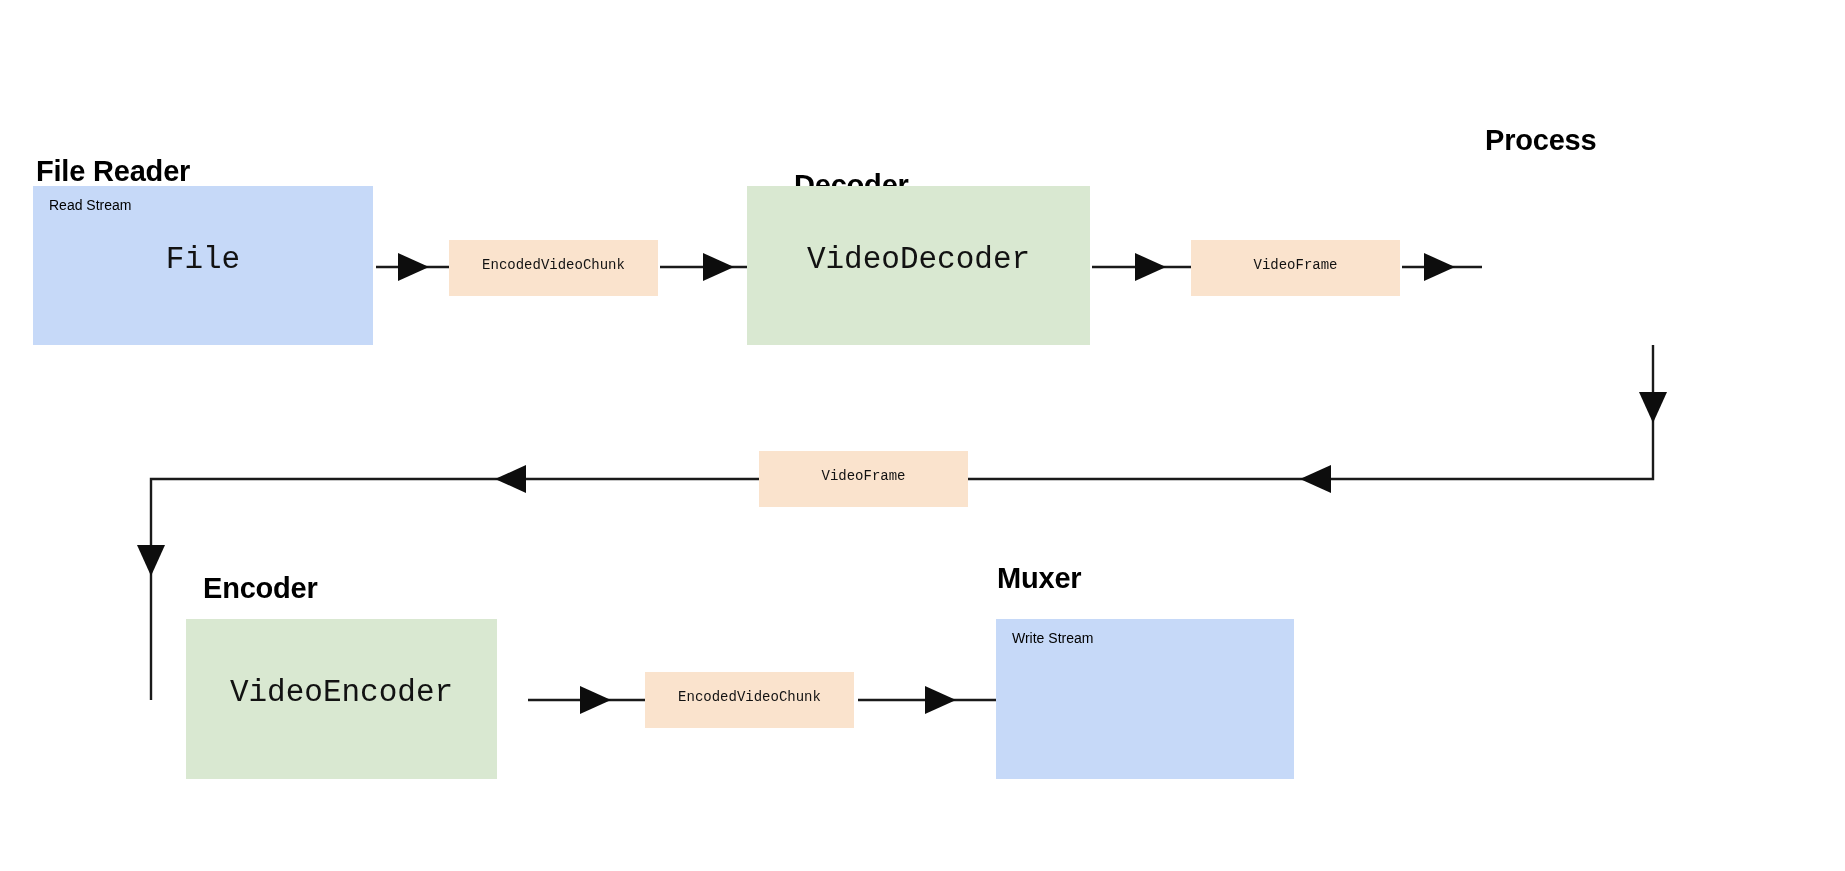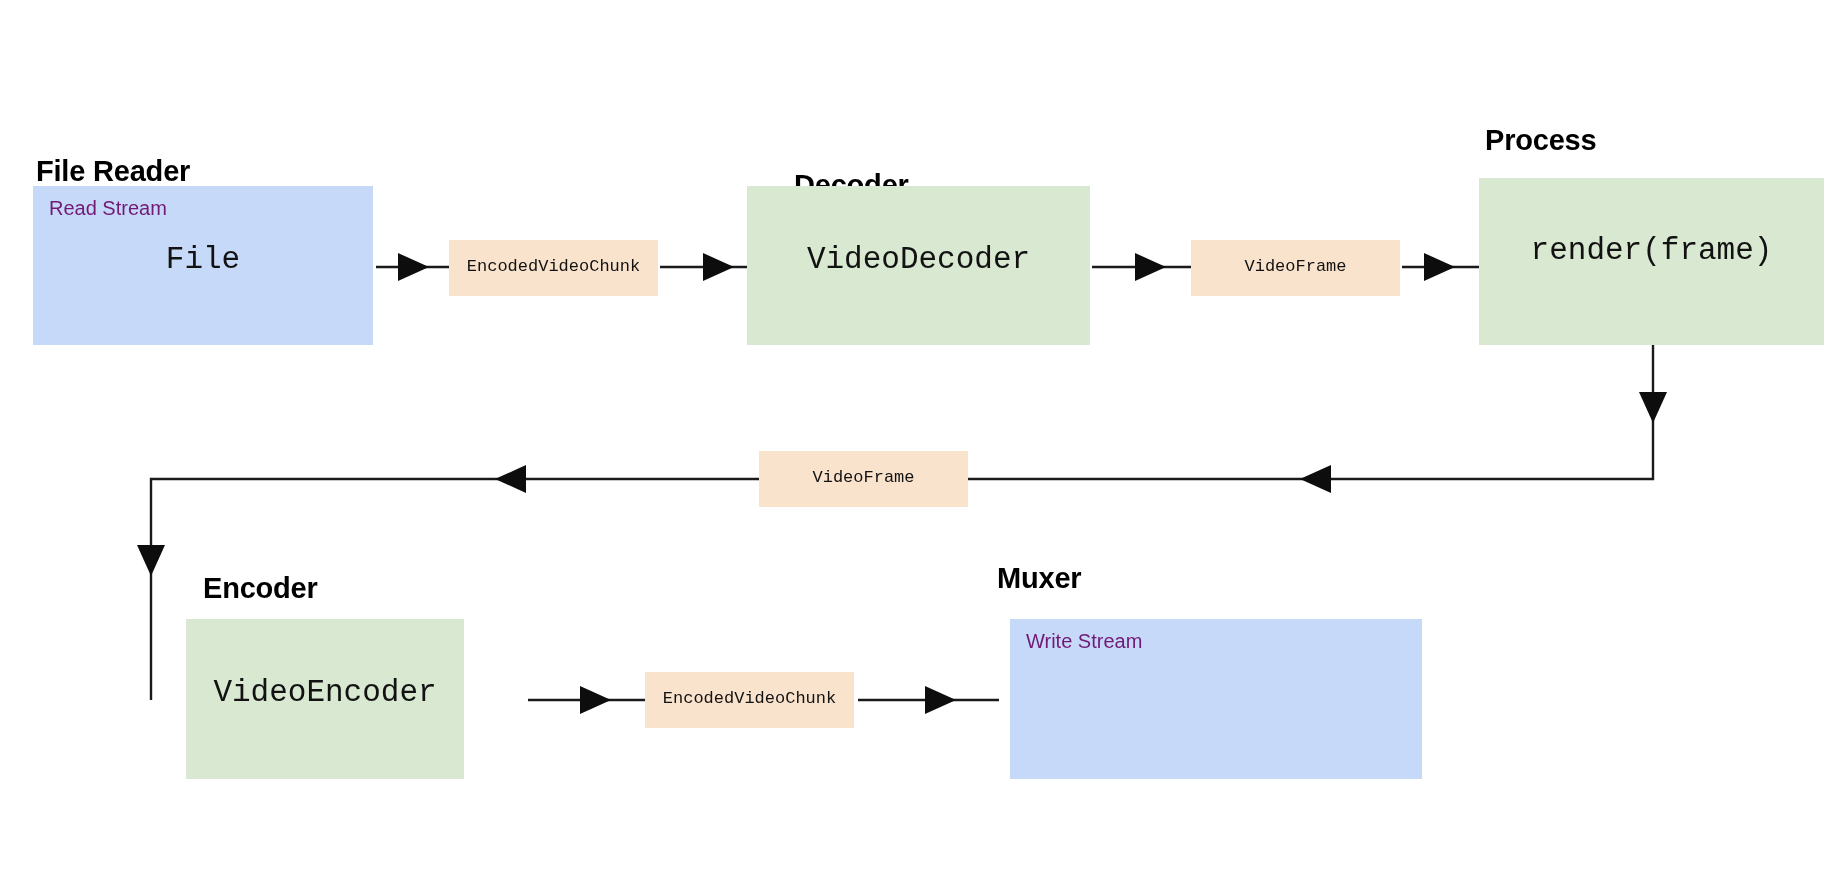--- a/index.html
+++ b/index.html
@@ -32,35 +32,35 @@
   }
   .node-blue  { background: #c6d9f8; }
   .node-green { background: #d9e8d1; }
   .node-peach { background: #fae3cd; }
 
   .node-sub {
     position: absolute;
     left: 16px;
     top: 11px;
     font-family: "Liberation Sans", sans-serif;
-    font-size: 20px;
-    color: #701a75;
+    font-size: 14px;
+    color: #000000;
     white-space: nowrap;
   }
   .node-main {
     position: absolute;
     left: 0;
     right: 0;
     text-align: center;
     font-family: "Liberation Mono", monospace;
     color: #121212;
     white-space: nowrap;
   }
   .node-main.big   { font-size: 31px; }
-  .node-main.small { font-size: 17px; }
+  .node-main.small { font-size: 14px; }
 
   .edge-svg {
     position: absolute;
     left: 0;
     top: 0;
     width: 1845px;
     height: 871px;
     overflow: visible;
     pointer-events: none;
   }
@@ -141,33 +141,30 @@
   </div>
 
   <div class="node node-green" style="left:747px; top:186px; width:343px; height:159px;padding-left:8px;">
     <span class="node-main big" style="top:56px;">VideoDecoder</span>
   </div>
 
   <div class="node node-peach" style="left:1191px; top:240px; width:209px; height:56px;">
     <span class="node-main small" style="top:17px;">VideoFrame</span>
   </div>
 
-  <div class="node node-green" style="left:1479px; top:178px; width:345px; height:167px;">
-    <span class="node-main big" style="top:55px;">render(frame)</span>
-  </div>
 
   <div class="node node-peach" style="left:759px; top:451px; width:209px; height:56px;">
     <span class="node-main small" style="top:17px;">VideoFrame</span>
   </div>
 
-  <div class="node node-green" style="left:186px; top:619px; width:278px; height:160px;">
+  <div class="node node-green" style="left:186px; top:619px; width:311px; height:160px;">
     <span class="node-main big" style="top:56px;">VideoEncoder</span>
   </div>
 
   <div class="node node-peach" style="left:645px; top:672px; width:209px; height:56px;">
     <span class="node-main small" style="top:17px;">EncodedVideoChunk</span>
   </div>
 
-  <div class="node node-blue" style="left:996px; top:619px; width:412px; height:160px;margin-left:14px;">
+  <div class="node node-blue" style="left:996px; top:619px; width:298px; height:160px;">
     <span class="node-sub">Write Stream</span>
   </div>
 
 </div>
 
 </body></html>

